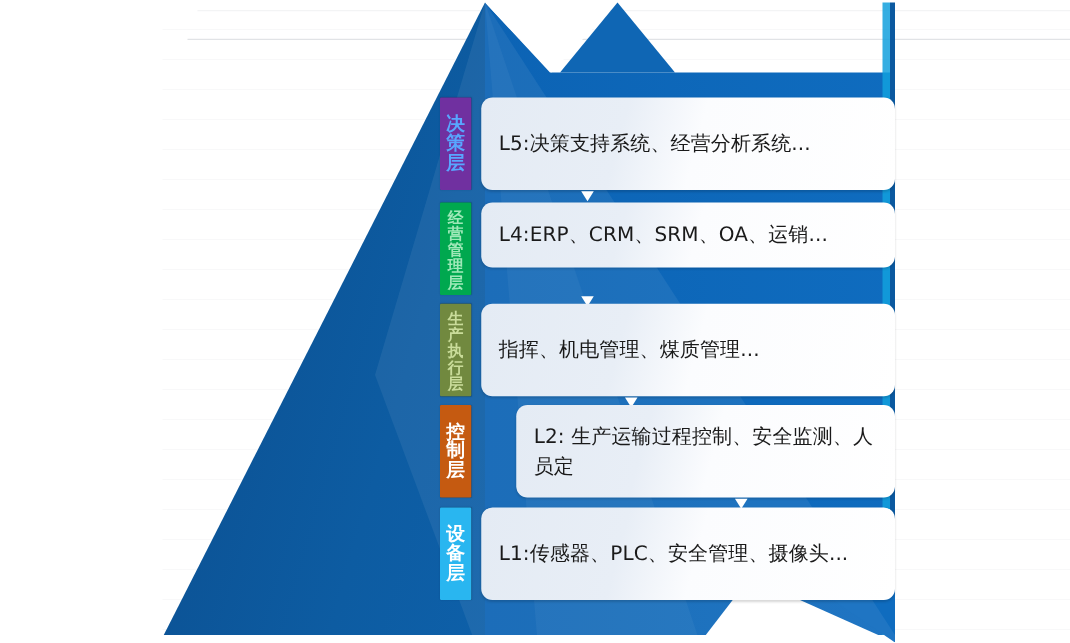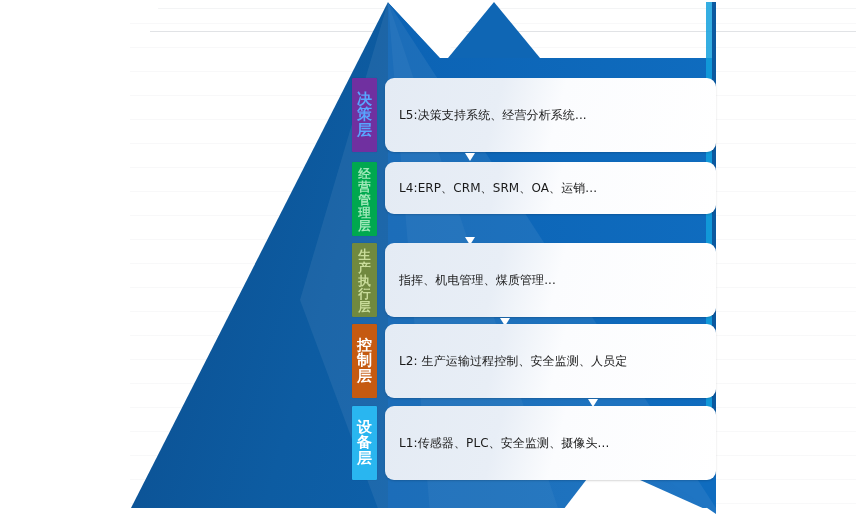--- a/index.html
+++ b/index.html
@@ -57,21 +57,21 @@
     position:absolute;left:33px;right:0;top:0;
     border-radius:9px;
     background:linear-gradient(105deg,#e4ebf4 0%,#e8eef6 34%,#fbfcfe 52%,#ffffff 100%);
     box-shadow:0 1px 2px rgba(0,0,0,0.16);
     display:flex;align-items:center;
     box-sizing:border-box;
     padding:0 14px;
   }
   .card-text{
     font-family:"DejaVu Sans","Liberation Sans",sans-serif;
-    font-size:12px;
+    font-size:16px;
     color:#1a1a1a;
     line-height:1.52;
     letter-spacing:0.1px;
   }
   .card-text.two-line{line-height:1.5;}
 
   
   .gap-arrow{
     position:absolute;
     width:0;height:0;
@@ -169,33 +169,33 @@
       </div>
     </div>
     <div class="gap-arrow" style="left:500px;top:318px;"></div>
 
     <div class="row" style="top:324px;">
       <div class="tab" style="height: 74px; font-size: 15px; background: rgb(197, 90, 17); color: rgb(255, 255, 255);" title="控制层">
           <span>控</span>
           <span>制</span>
           <span>层</span>
         </div>
-      <div class="card" style="height:74px;">
+      <div class="card" style="height:74px;margin-left:28px;">
         <div class="card-text two-line">
           <div>L2: 生产运输过程控制、安全监测、人员定</div>
         </div>
       </div>
     </div>
     <div class="gap-arrow" style="left:588px;top:399px;"></div>
 
     <div class="row" style="top:406px;">
       <div class="tab" style="height: 74px; font-size: 15px; background: rgb(41, 182, 240); color: rgb(255, 255, 255);" title="设备层">
           <span>设</span>
           <span>备</span>
           <span>层</span>
         </div>
       <div class="card" style="height:74px;">
-        <div class="card-text">L1:传感器、PLC、安全监测、摄像头...</div>
+        <div class="card-text">L1:传感器、PLC、安全管理、摄像头...</div>
       </div>
     </div>
 
   </div>
 </div>
 
 </body></html>

